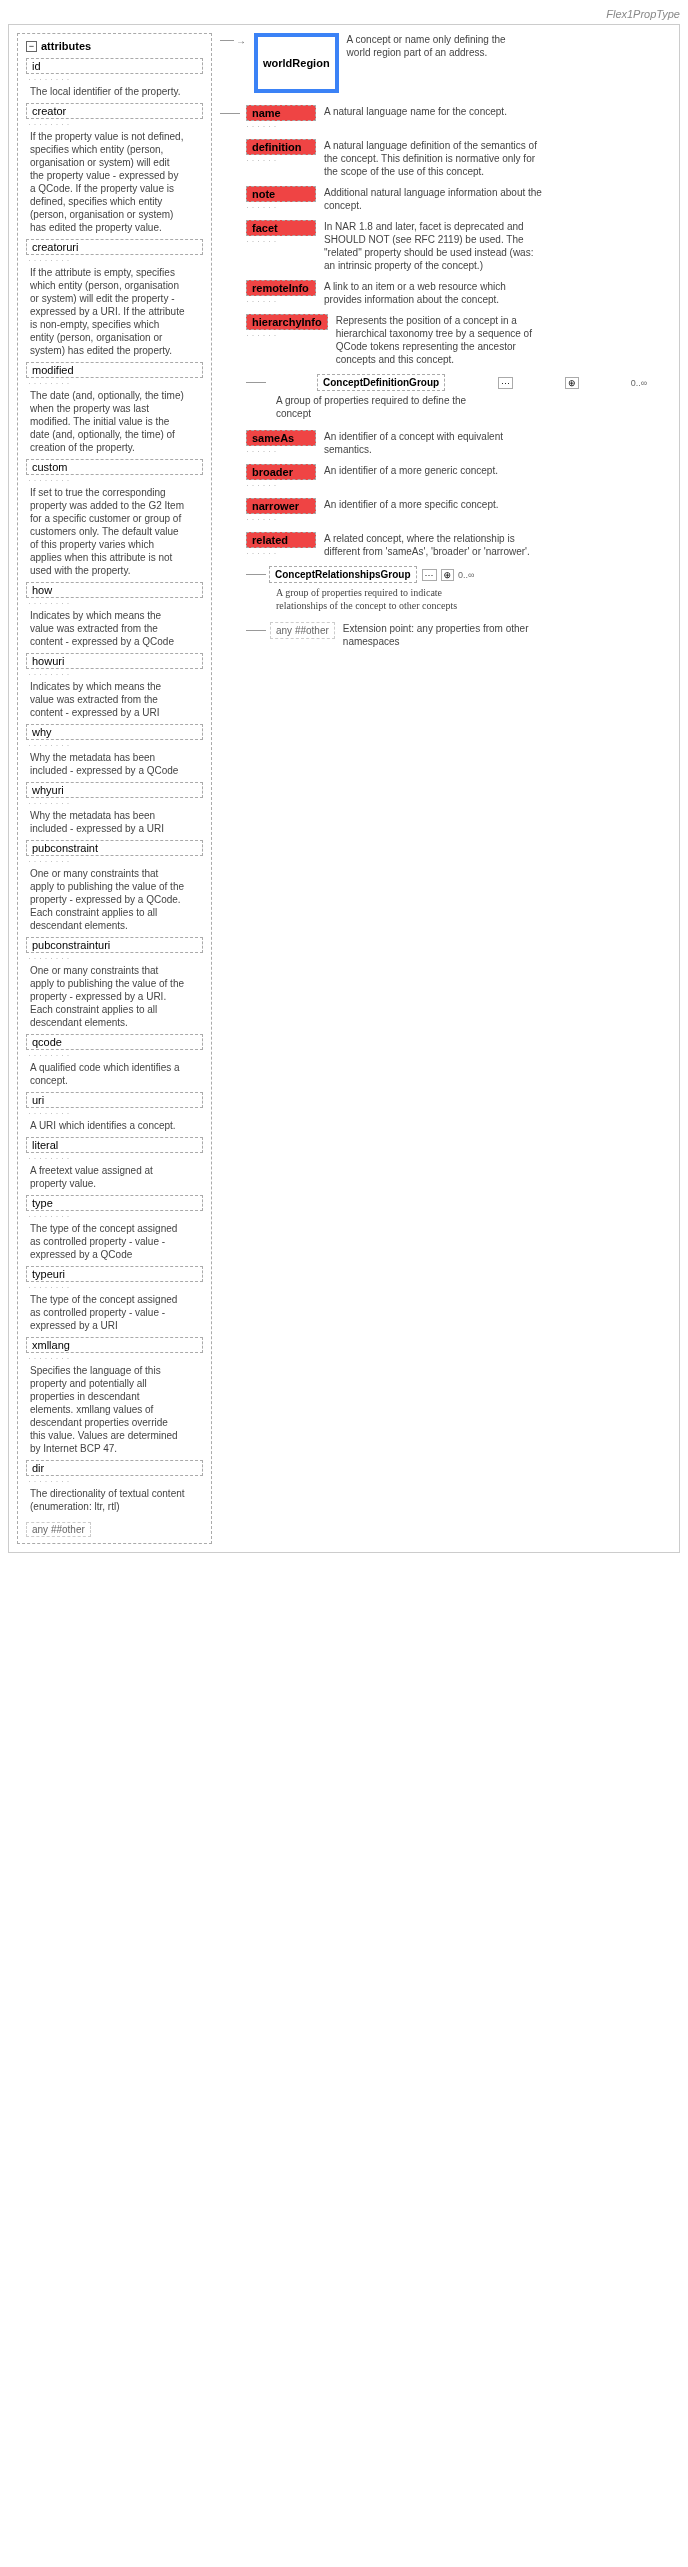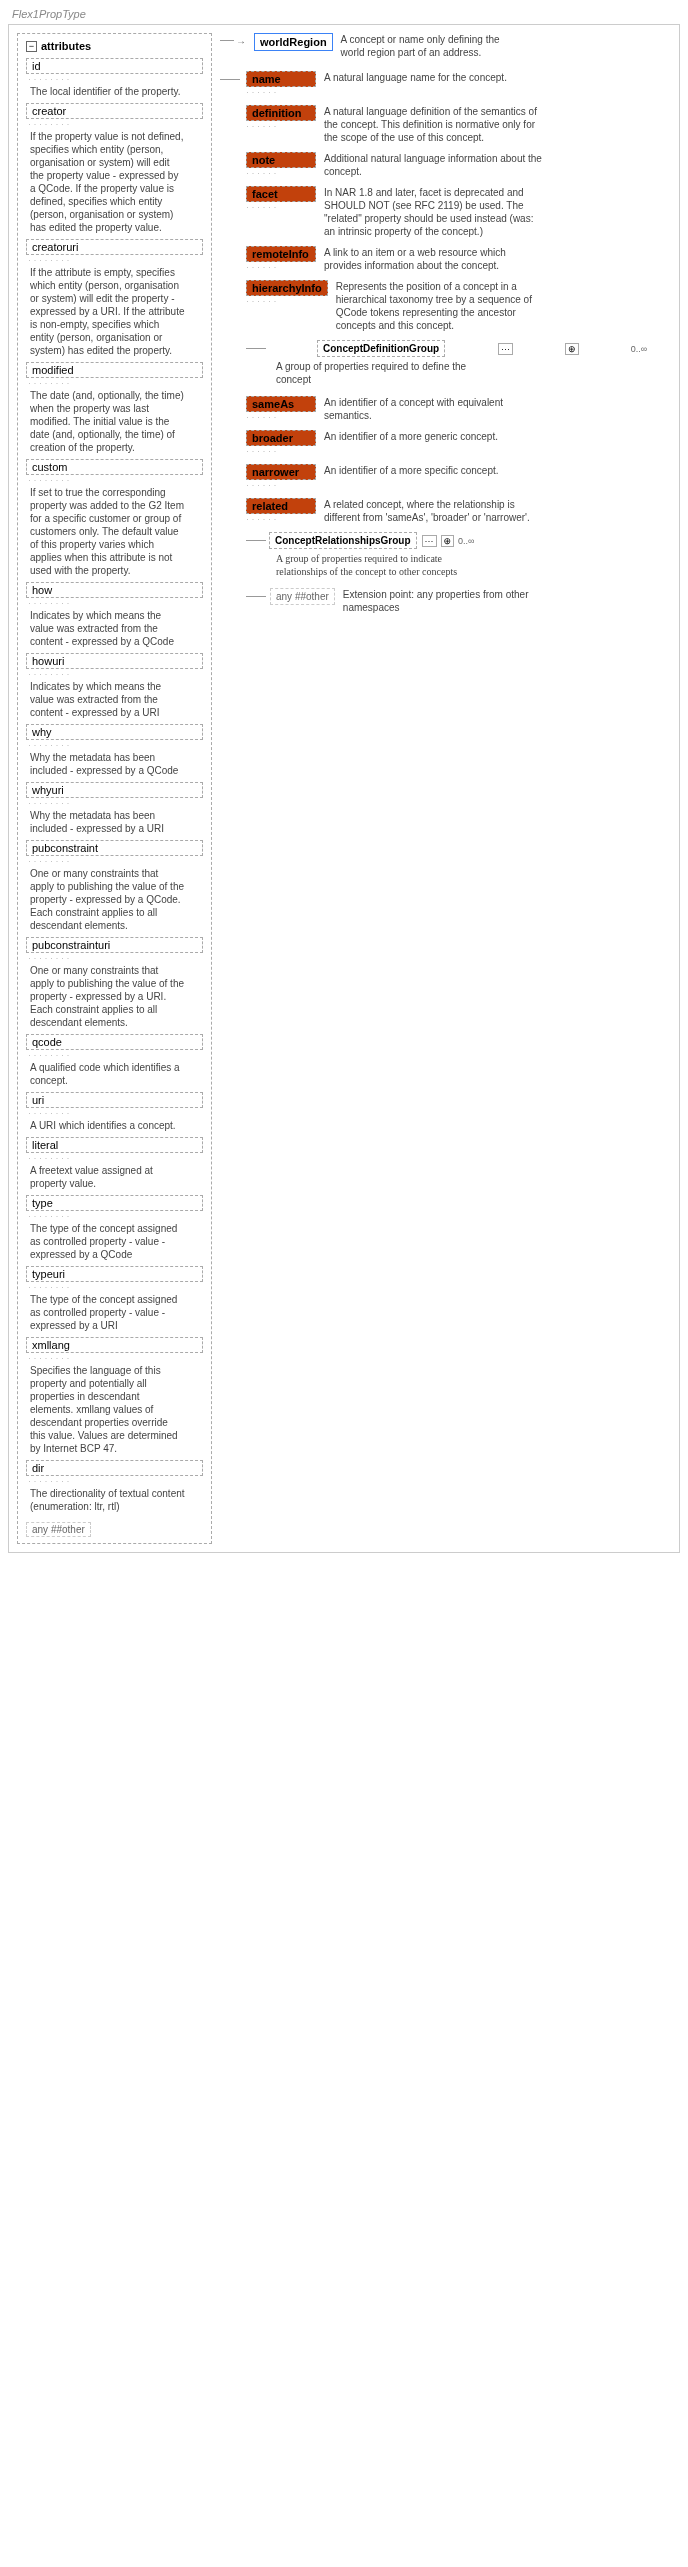--- a/index.html
+++ b/index.html
@@ -56,21 +56,21 @@
       align-items: flex-start;
       margin-bottom: 8px;
     }
 
     .ritem-label {
       display: inline-block;
       border: 1px dashed #aaa;
       padding: 1px 5px;
       font-weight: bold;
       font-size: 11px;
-      background: #c2410c;
+      background: #ef4444;
       white-space: nowrap;
       min-width: 70px;
     }
 
     .ritem-dots {
       display: block;
       font-size: 9px;
       color: #bbb;
     }
 
@@ -81,21 +81,21 @@
       max-width: 220px;
       line-height: 1.3;
     }
   </style>
 </head>
 <body>
 
 <div class="diagram">
   <div style="padding: 8px;">
 
-    <div style="font-size:11px; color:#888; font-style:italic; margin-bottom:4px; margin-left:4px;">Flex1PropType</div>
+    <div style="font-size:11px; color:#888; font-style:italic; margin-bottom:4px; margin-left:4px;text-align:right;">Flex1PropType</div>
 
     <div style="border:1px solid #ccc; padding:8px; background:#fff;">
 
       <div style="display:flex; flex-direction:row; align-items:flex-start; gap:0;">
 
         <div style="border:1px dashed #aaa; padding:6px 8px; width:195px; flex-shrink:0; background:#fff;">
 
           <div style="display:flex; align-items:center; margin-bottom:6px;">
             <div style="width:11px;height:11px;border:1px solid #666;display:inline-flex;align-items:center;justify-content:center;font-size:9px;margin-right:4px;background:#fff;flex-shrink:0;cursor:pointer;">−</div>
             <span style="font-weight:bold; font-size:11px;">attributes</span>
@@ -236,21 +236,21 @@
           </div>
         </div>
 
         <div style="display:flex; flex-direction:column; align-items:flex-start; margin-left:8px; flex:1;">
 
           <div style="display:flex; flex-direction:row; align-items:flex-start; margin-bottom:12px;">
             <div style="display:flex; align-items:center; margin-right:6px; margin-top:2px;">
               <div style="width:14px; height:1px; background:#999;"></div>
               <div style="font-size:10px; color:#666; margin:0 2px;">→</div>
             </div>
-            <div style="border:1px solid #3b82f6; padding:2px 5px; display:inline-block; background:#fff;">
+            <div style="border:4px solid #3b82f6; padding:20px 5px; display:inline-block; background:#fff;">
               <span style="font-weight:bold; font-size:11px;">worldRegion</span>
             </div>
             <div style="font-size:10px; color:#444; margin-left:8px; max-width:160px; line-height:1.3;">A concept or name only defining the world region part of an address.</div>
           </div>
 
           <div style="display:flex; flex-direction:row; align-items:flex-start; width:100%;">
             <div style="width:20px; height:1px; background:#999; margin-top:8px; flex-shrink:0;"></div>
 
             <div style="flex:1; padding-left:6px;">
 

